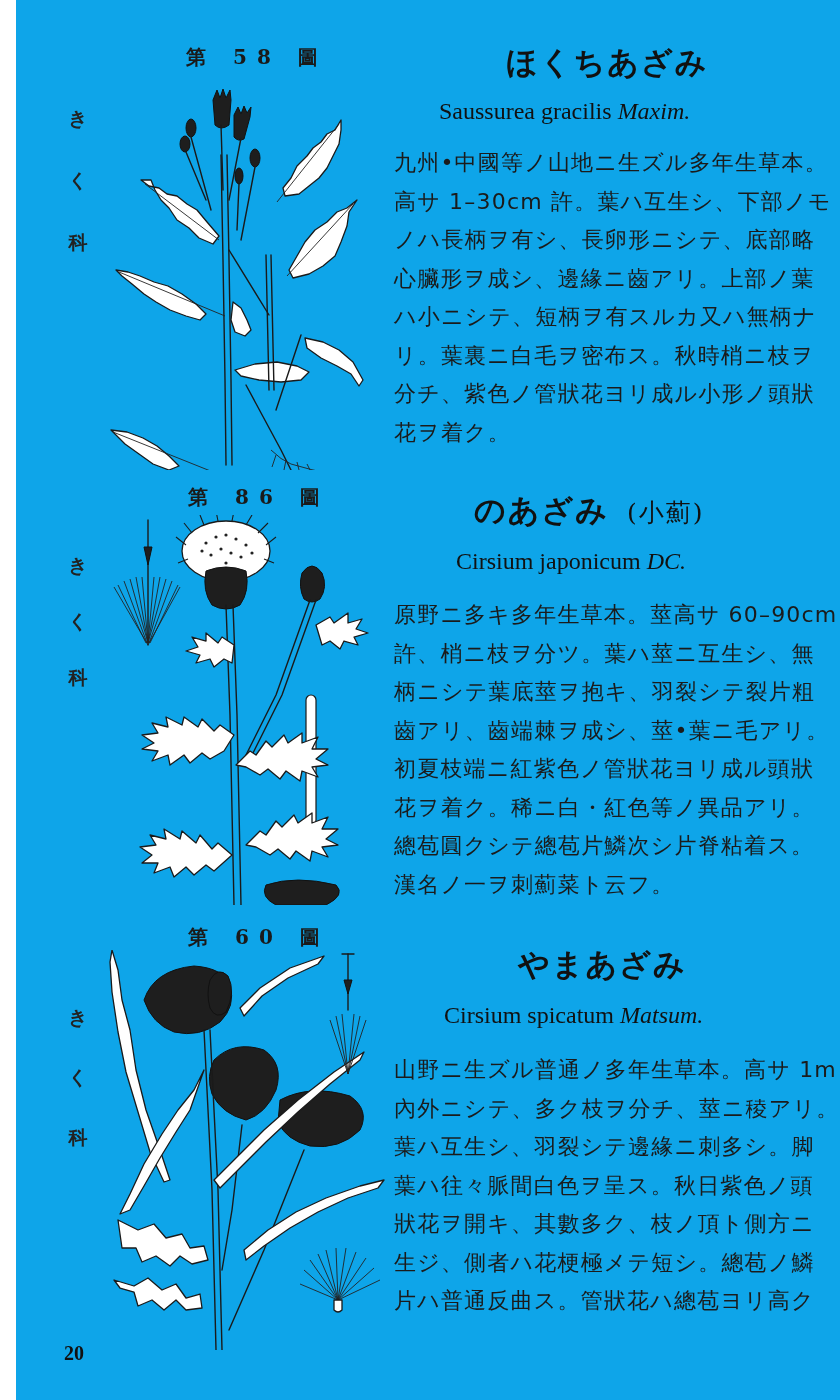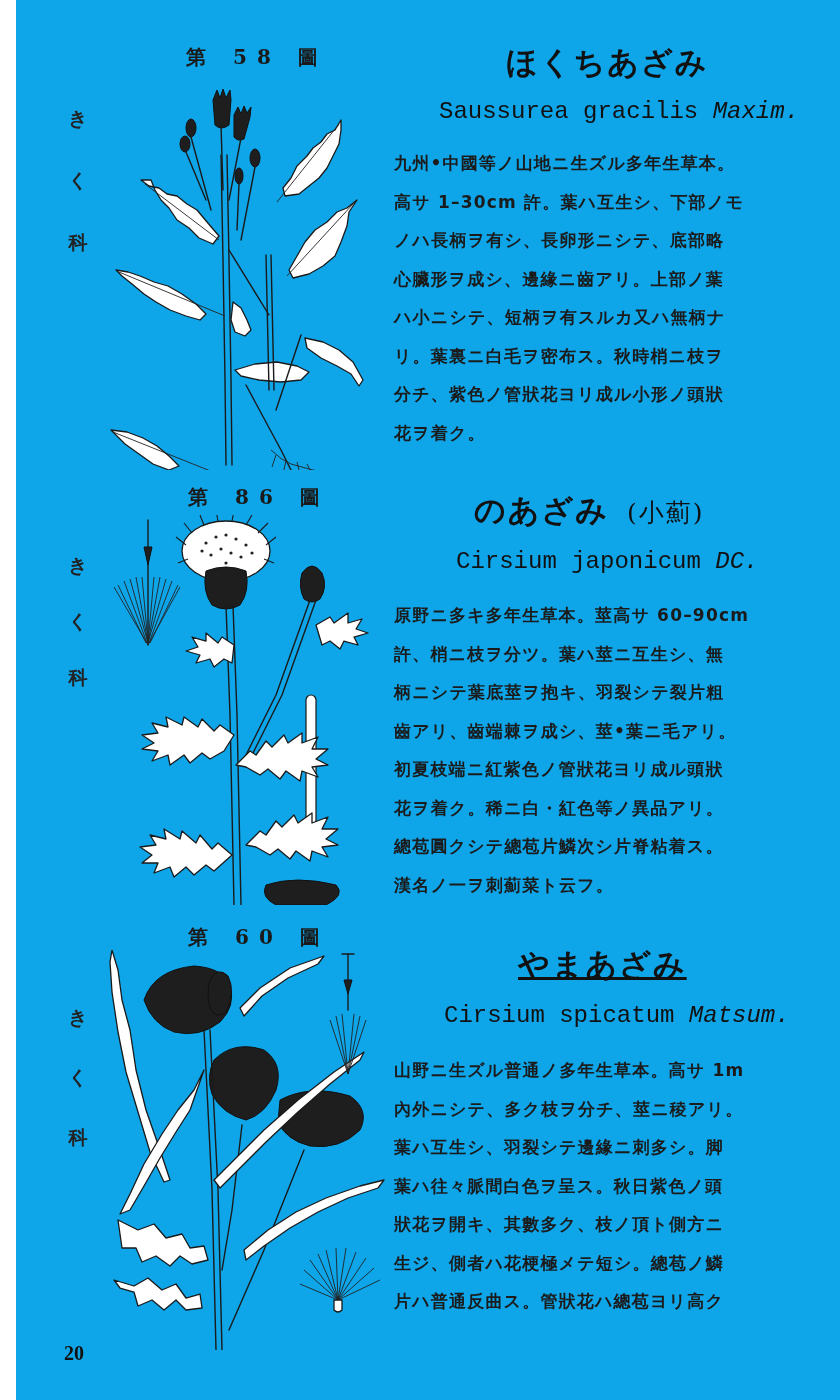--- a/index.html
+++ b/index.html
@@ -66,35 +66,35 @@
       letter-spacing: 2px;
     }
     .title-jp .kanji-alt {
       font-family: "DejaVu Serif", "Liberation Serif", serif;
       font-weight: normal;
       font-size: 25px;
       margin-left: 18px;
     }
     .title-sci {
       position: absolute;
-      font-family: Liberation Mono, monospace;
+      font-family: Liberation Serif, serif;
       font-size: 24px;
       color: #111;
       white-space: nowrap;
     }
     .title-sci .author {
       font-style: italic;
     }
     .desc {
       position: absolute;
       left: 378px;
       width: 430px;
       font-family: "DejaVu Sans", "Liberation Sans", sans-serif;
-      font-size: 17px;
-      font-weight: bold;
+      font-size: 22px;
+      font-weight: normal;
       line-height: 38.5px;
       color: #1b1b1b;
     }
     .desc .line {
       display: block;
       white-space: nowrap;
       letter-spacing: 1.2px;
     }
     .page-number {
       position: absolute;
@@ -344,21 +344,21 @@
           <path d="M234 350 L242 298"></path>
         <path d="M234 350 L252 302"></path>
           <path d="M234 350 L262 308"></path>
           <path d="M234 350 L270 318"></path>
         <path d="M234 350 L276 330"></path>
           <path d="M234 350 L196 334"></path>
       </g>
       <path class="leaf" d="M230 350 l8 0 l0 10 q-4 4 -8 0 z"></path>
     </svg>
 
-    <div class="title-jp" style="left:502px; top:944px;text-decoration:underline;">
+    <div class="title-jp" style="left:502px; top:944px;">
       <span>やまあざみ</span>
     </div>
     <div class="title-sci" style="left:428px; top:1002px;">
       <span>Cirsium spicatum</span>
       <span class="author">Matsum.</span>
     </div>
 
     <div class="desc" style="top:1051px;">
       <span class="line">山野ニ生ズル普通ノ多年生草本。高サ 1m</span>
       <span class="line">內外ニシテ、多ク枝ヲ分チ、莖ニ稜アリ。</span>

